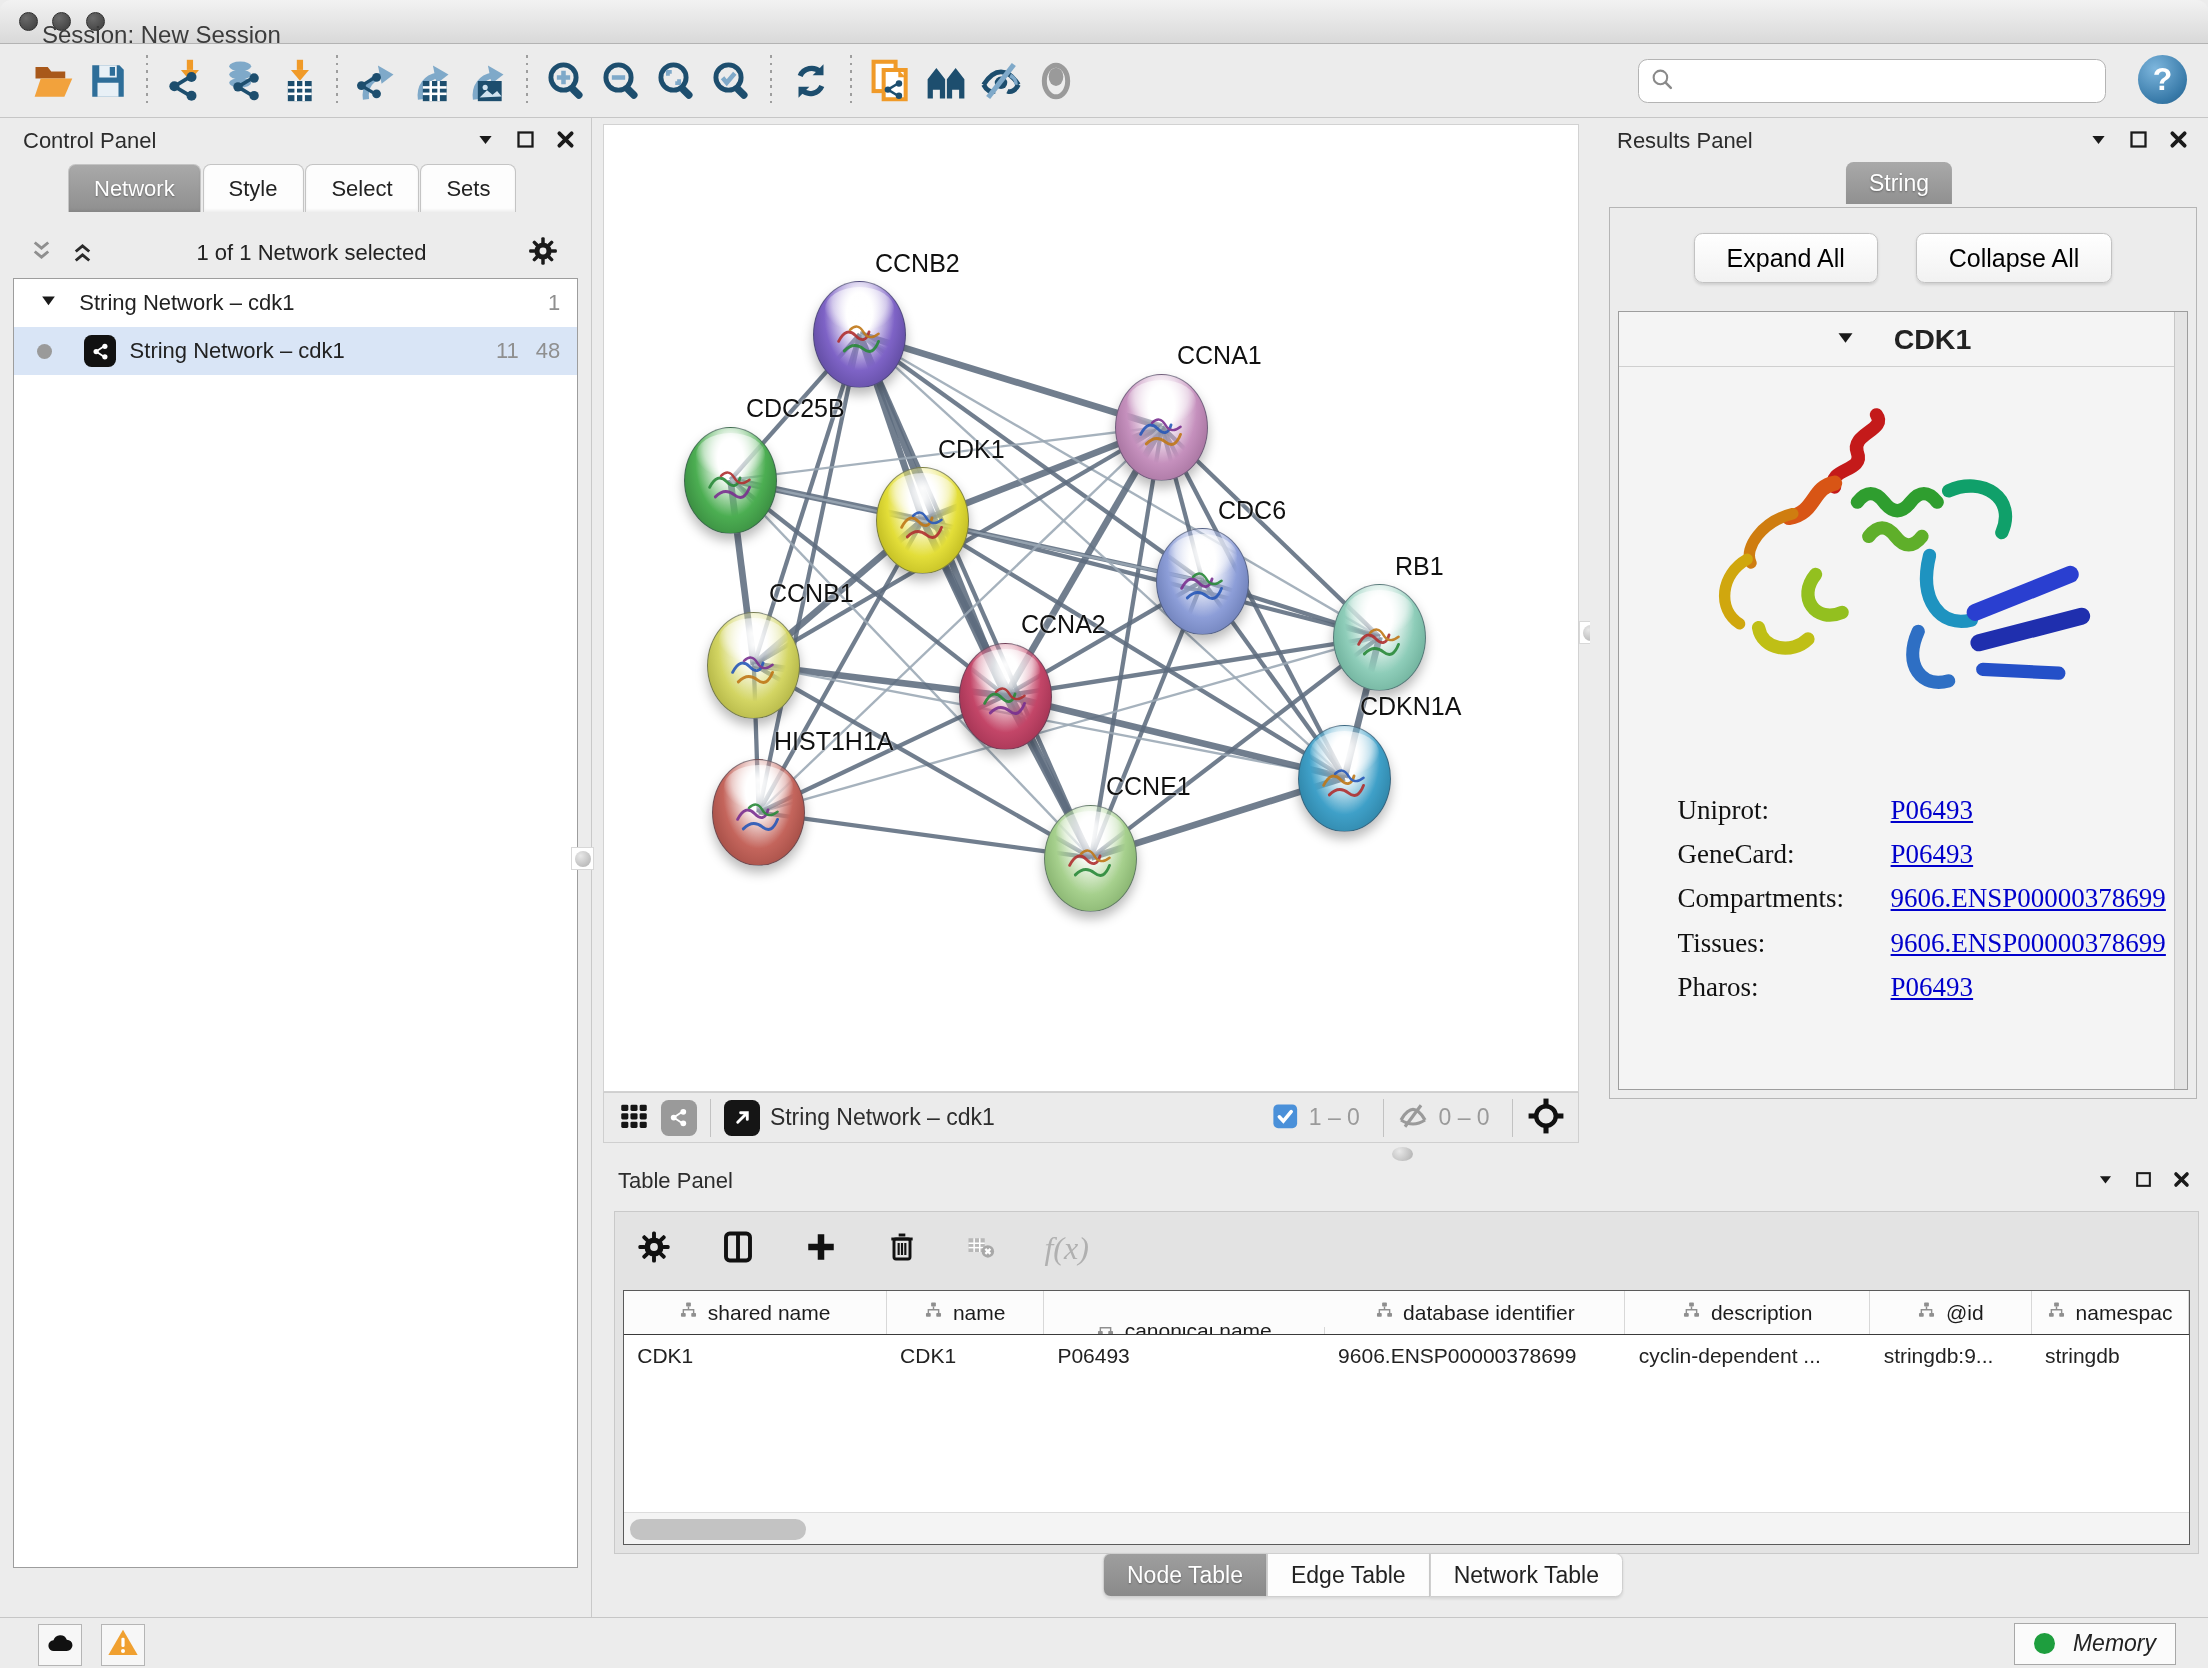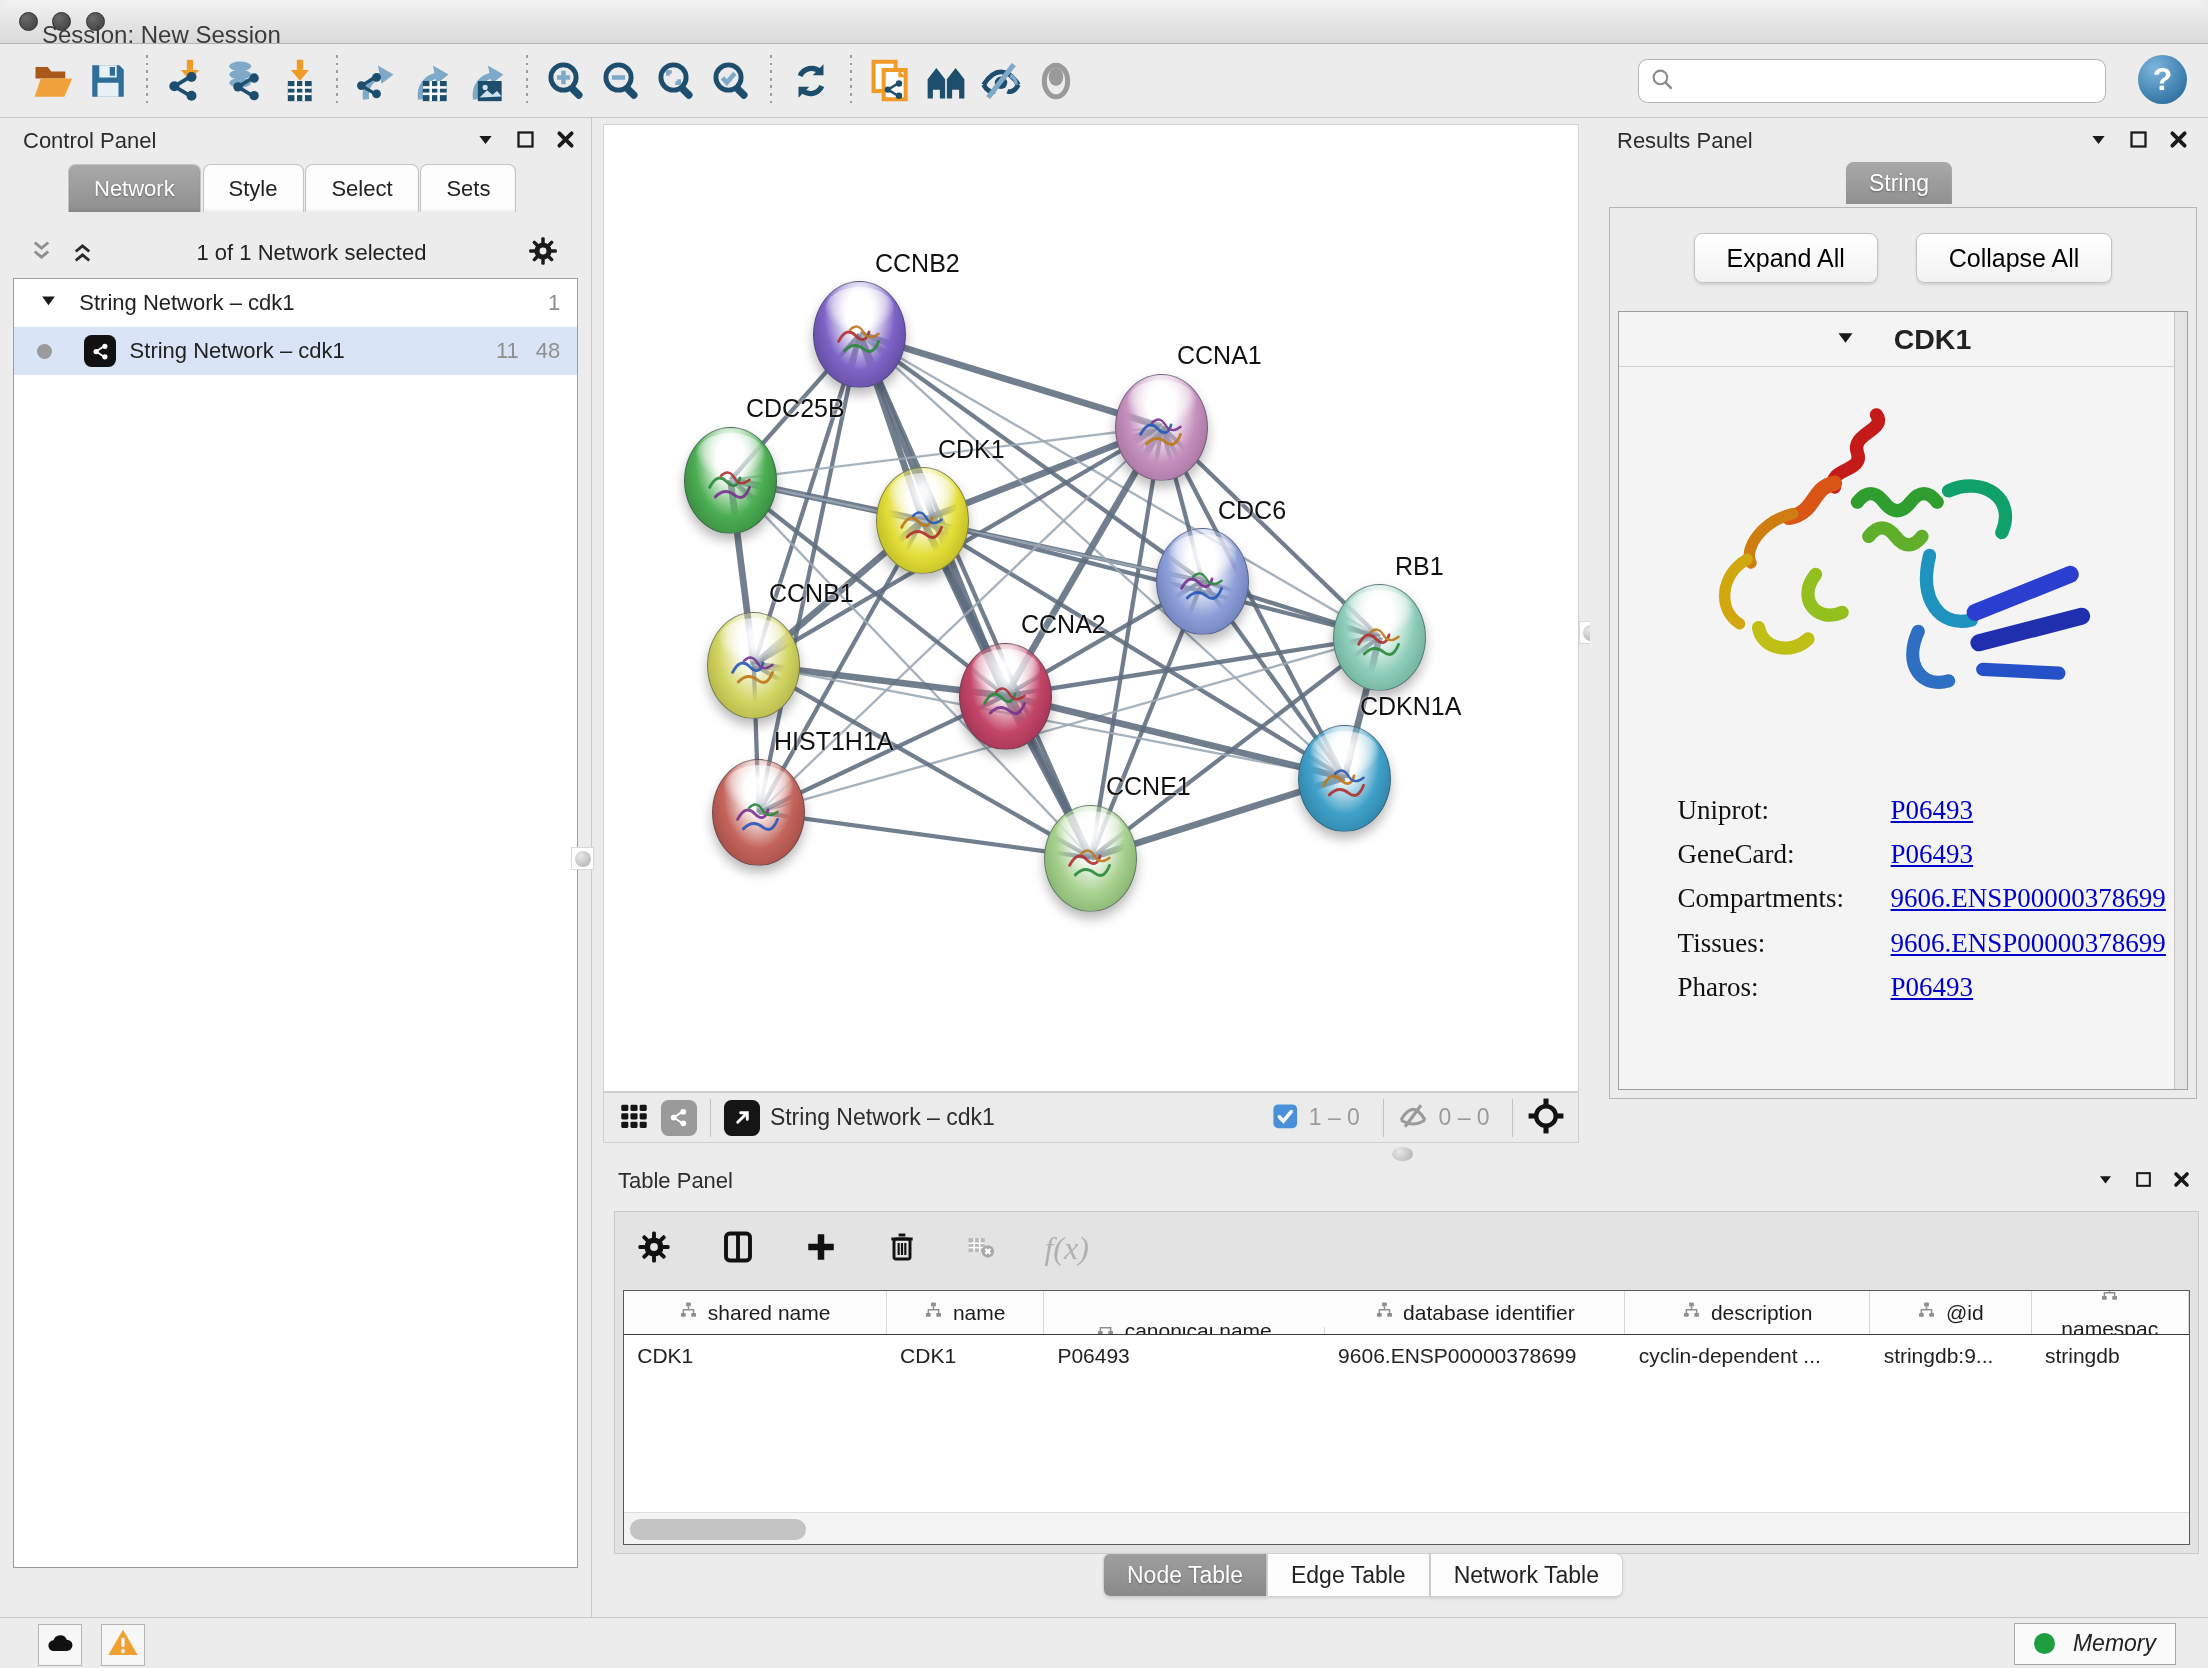--- a/index.html
+++ b/index.html
@@ -895,21 +895,21 @@
             <span><svg width="19" height="19" viewBox="0 0 24 24">
                 <g fill="#8f8f8f">
                   <rect x="9" y="2" width="6" height="5" rx="1"></rect>
                   <rect x="2.5" y="15" width="6" height="5" rx="1"></rect>
                   <rect x="15.5" y="15" width="6" height="5" rx="1"></rect>
                 </g>
                 <path d="M12 7v4M5.5 15v-4h13v4" fill="none" stroke="#8f8f8f" stroke-width="1.8"></path>
               </svg></span>
             <span>@id</span>
           </div>
-          <div class="col-h" style="width: 158px; flex-direction: column;">
+          <div class="col-h" style="width: 158px;">
             <span><svg width="19" height="19" viewBox="0 0 24 24">
                 <g fill="#8f8f8f">
                   <rect x="9" y="2" width="6" height="5" rx="1"></rect>
                   <rect x="2.5" y="15" width="6" height="5" rx="1"></rect>
                   <rect x="15.5" y="15" width="6" height="5" rx="1"></rect>
                 </g>
                 <path d="M12 7v4M5.5 15v-4h13v4" fill="none" stroke="#8f8f8f" stroke-width="1.8"></path>
               </svg></span>
             <span>namespac</span>
           </div>

